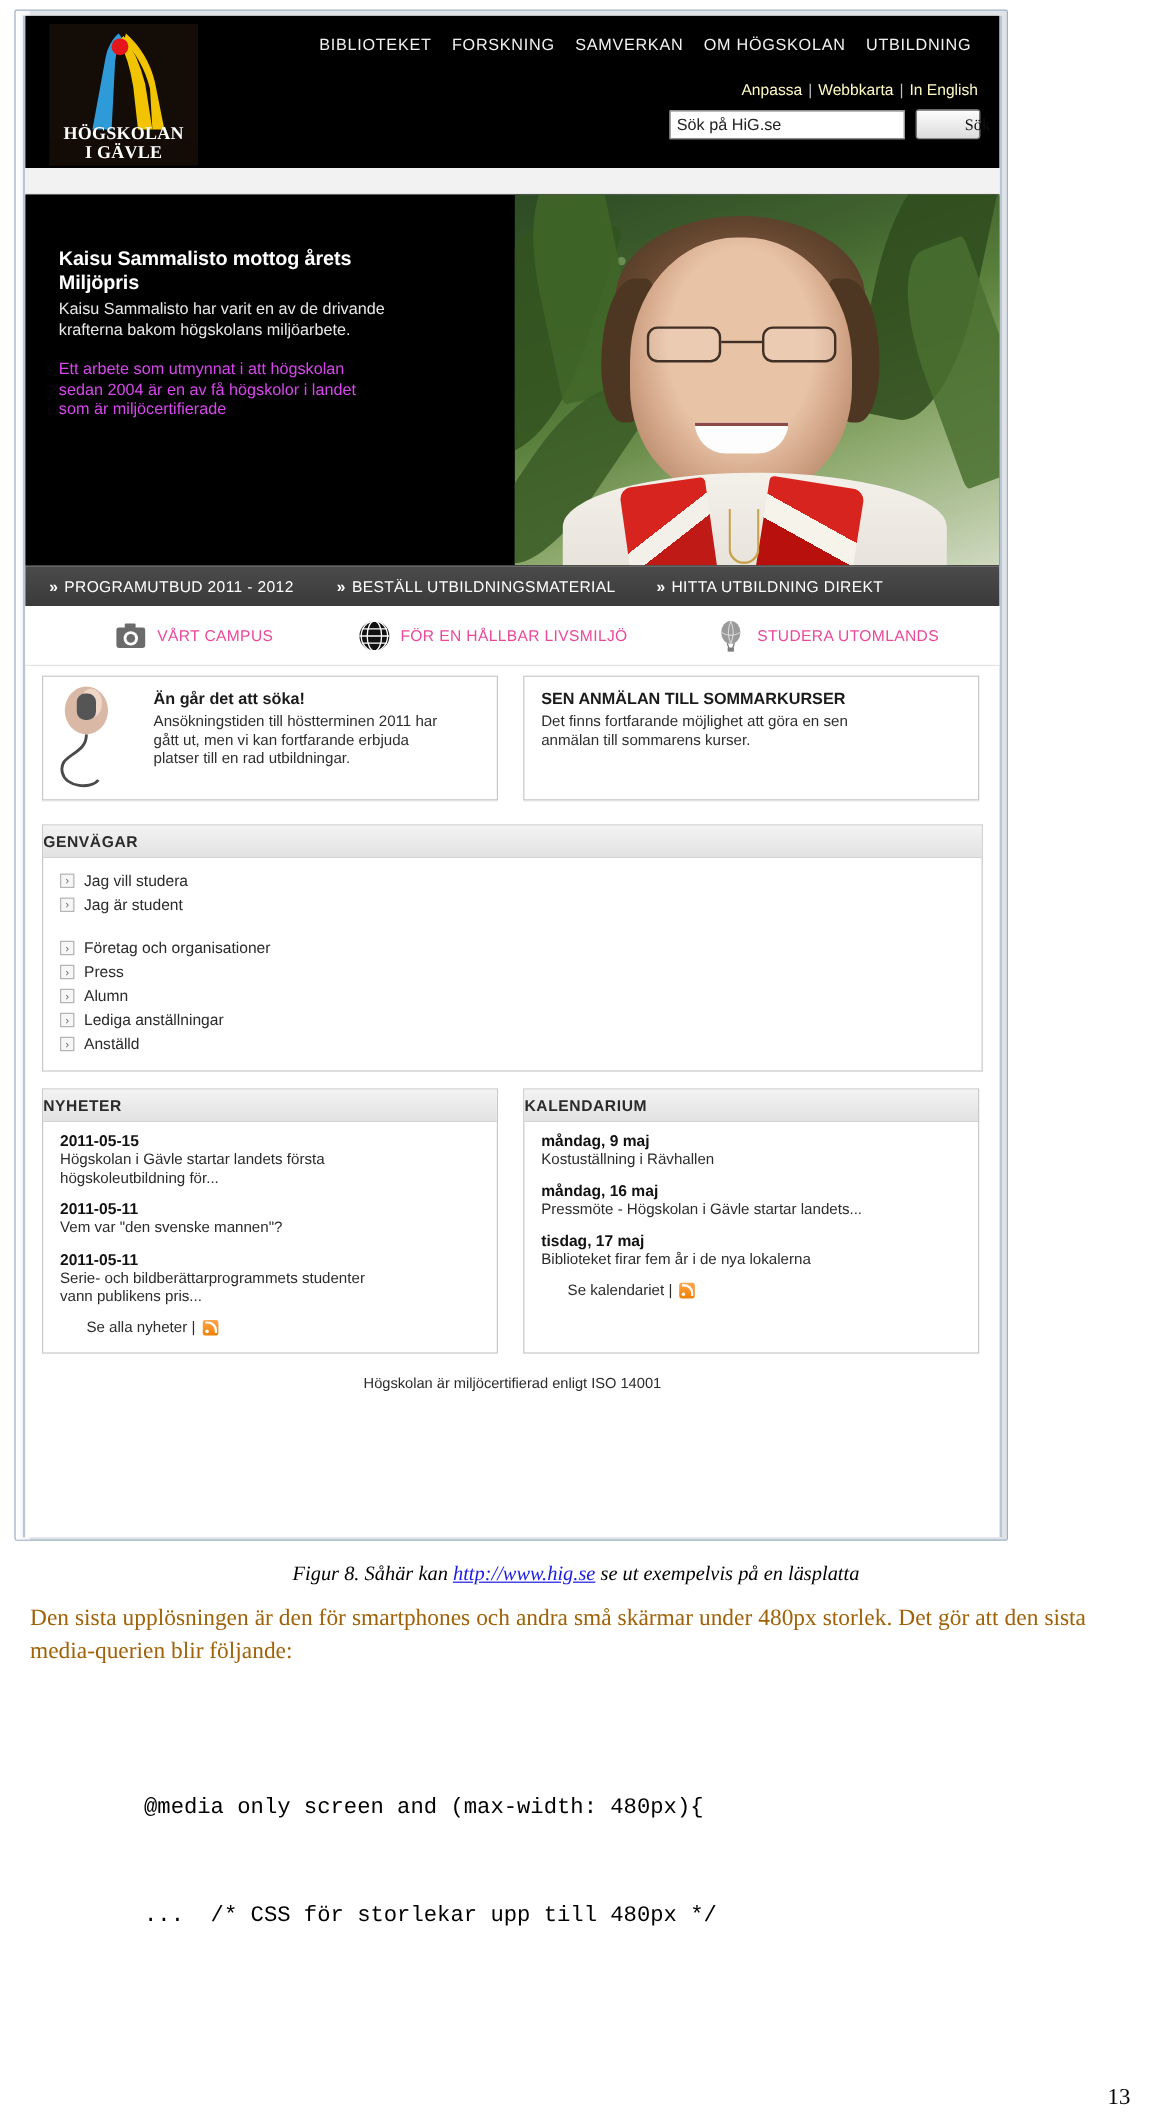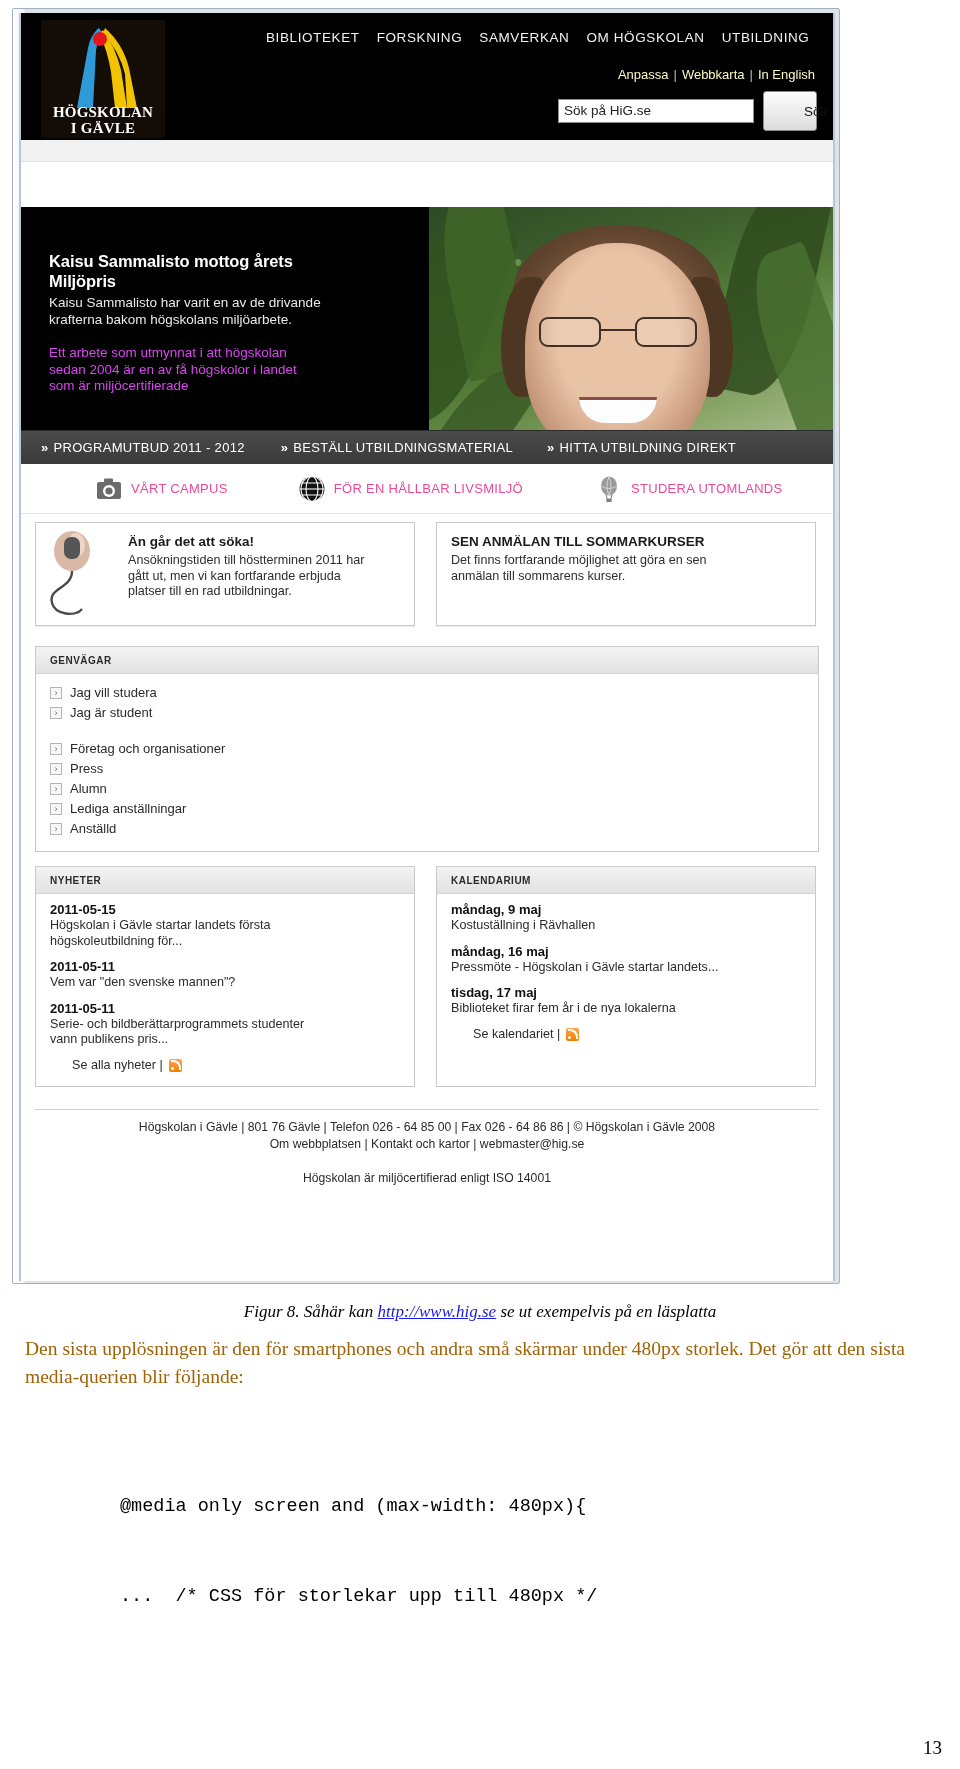--- a/index.html
+++ b/index.html
@@ -108,45 +108,44 @@
     height: 24px;
     background: #fff;
     border: 1px solid #8c8c8c;
     font-size: 13.5px;
     color: #222;
     padding: 0 5px;
     line-height: 22px;
     font-family: "Liberation Sans", sans-serif;
   }
   .searchbtn {
-    width: 54px; height: 40px;
+    width: 54px; height: 25px;
     background: linear-gradient(#fdfdfd,#dcdcdc);
     border: 1px solid #8a8a8a;
     border-radius: 3px;
     font-size: 13.5px;
     color: #111;
-    font-family: Liberation Sans, sans-serif;
+    font-family: Liberation Serif, serif;
     cursor: pointer;
     padding-left: 40px;
   }
 
   
   .sub-strip {
     height: 22px;
     background: #f2f2f2;
     border-bottom: 1px solid #e2e2e2;
   }
 
   
   .hero {
     position: relative;
-    height: 223px;
+    height: 309px;
     background: #000;
     overflow: hidden;
-    margin-top: 45px;
   }
   .hero-photo {
     position: absolute;
     right: 0; top: 0;
     width: 404px; height: 309px;
     background:
       radial-gradient(circle at 22% 18%, #6c8b4f 0 3px, transparent 4px),
       linear-gradient(160deg,#2d4a24 0%, #41632f 28%, #587f3b 46%, #8ba76a 68%, #cfd9c0 100%);
     overflow: hidden;
   }
@@ -352,27 +351,26 @@
   
   .panel {
     margin: 20px 14px 0 14px;
     background: #fff;
     border: 1px solid #c9c9c9;
   }
   .panel-h {
     height: 27px;
     background: linear-gradient(#f3f3f3,#e2e2e2);
     border-bottom: 1px solid #d3d3d3;
-    font-size: 10px;
+    font-size: 13px;
     font-weight: bold;
     color: #2b2b2b;
     letter-spacing: .5px;
     display: flex;
     align-items: center;
-    padding-left: 14px;
   }
   .panel-b { padding: 9px 0 12px 14px; }
   .gen-item {
     display: flex;
     align-items: center;
     gap: 8px;
     font-size: 13px;
     color: #2a2a2a;
     line-height: 20px;
     height: 20px;
@@ -741,24 +739,20 @@
               <div class="item-txt">Biblioteket firar fem år i de nya lokalerna</div>
             </div>
             <div class="more">
               <span>Se kalendariet |</span>
               <span class="rss"></span>
             </div>
           </div>
         </div>
       </div>
 
-      <div class="sitefoot">
-        <div>Högskolan i Gävle | 801 76 Gävle | Telefon 026 - 64 85 00 | Fax 026 - 64 86 86 | © Högskolan i Gävle 2008</div>
-        <div>Om webbplatsen | Kontakt och kartor | webmaster@hig.se</div>
-      </div>
       <div class="sitefoot2">Högskolan är miljöcertifierad enligt ISO 14001</div>
 
     </div>
   </div>
 
   <div class="caption">
     <span>Figur 8. Såhär kan </span><a href="#">http://www.hig.se</a><span> se ut exempelvis på en läsplatta</span>
   </div>
 
   <div class="body-copy">Den sista upplösningen är den för smartphones och andra små skärmar under 480px storlek.  Det gör att den sista media-querien blir följande:</div>

